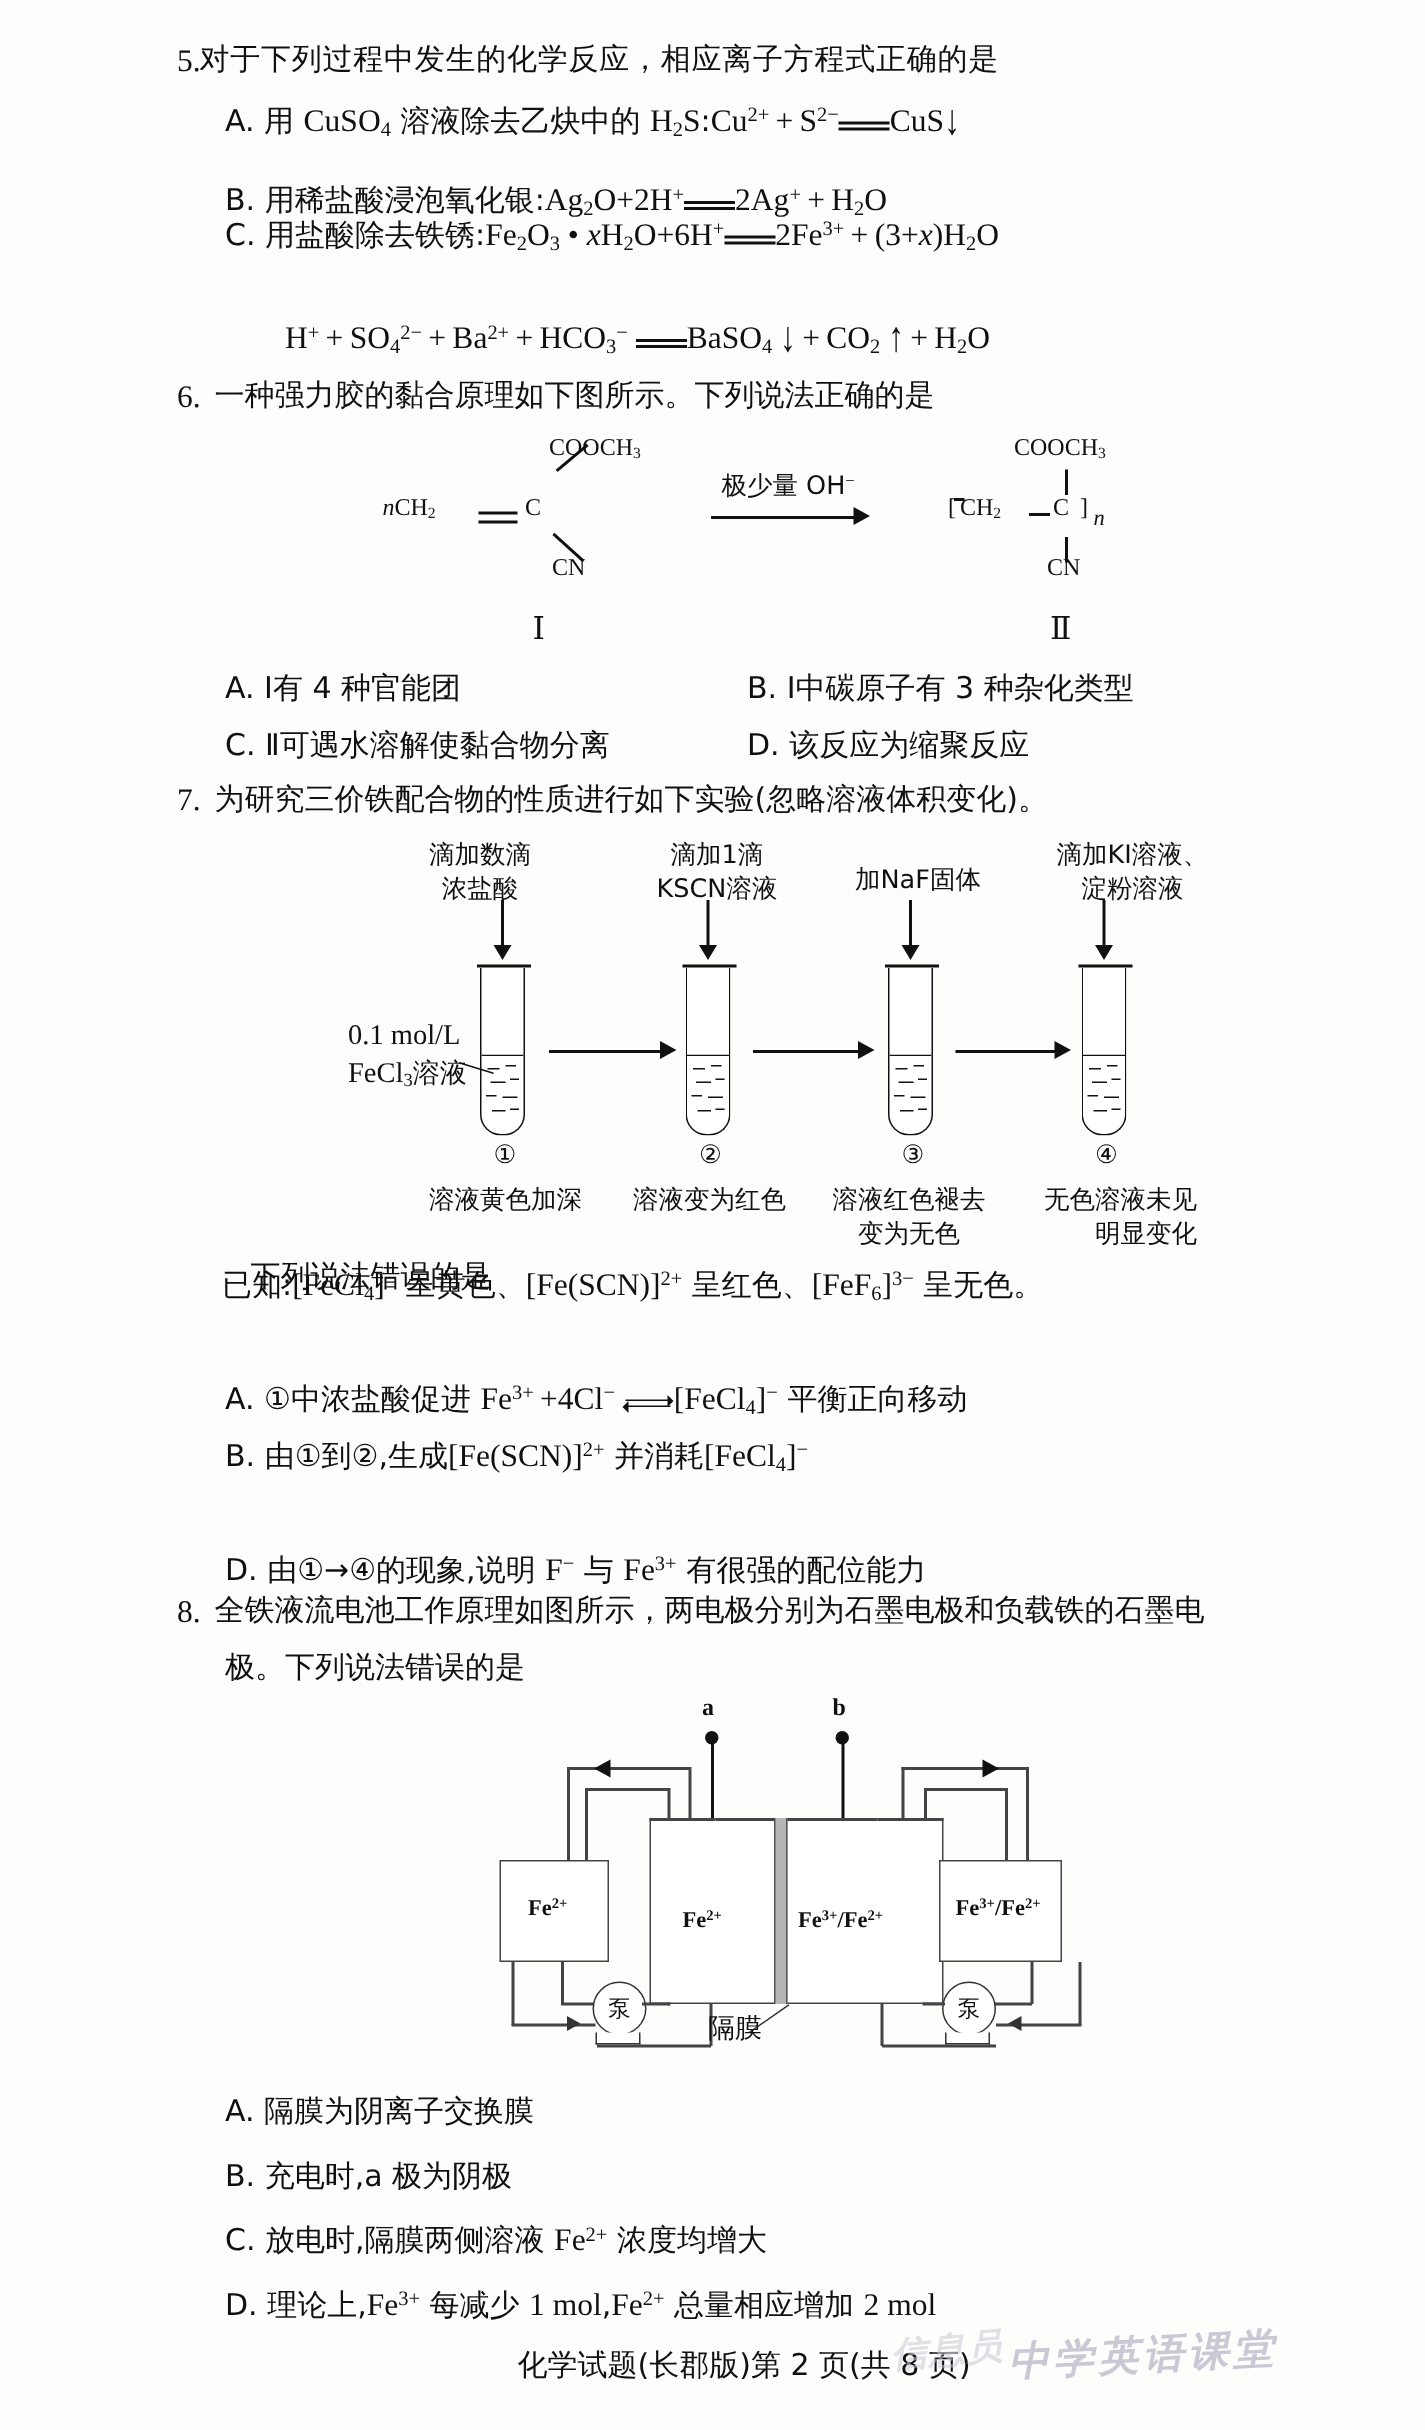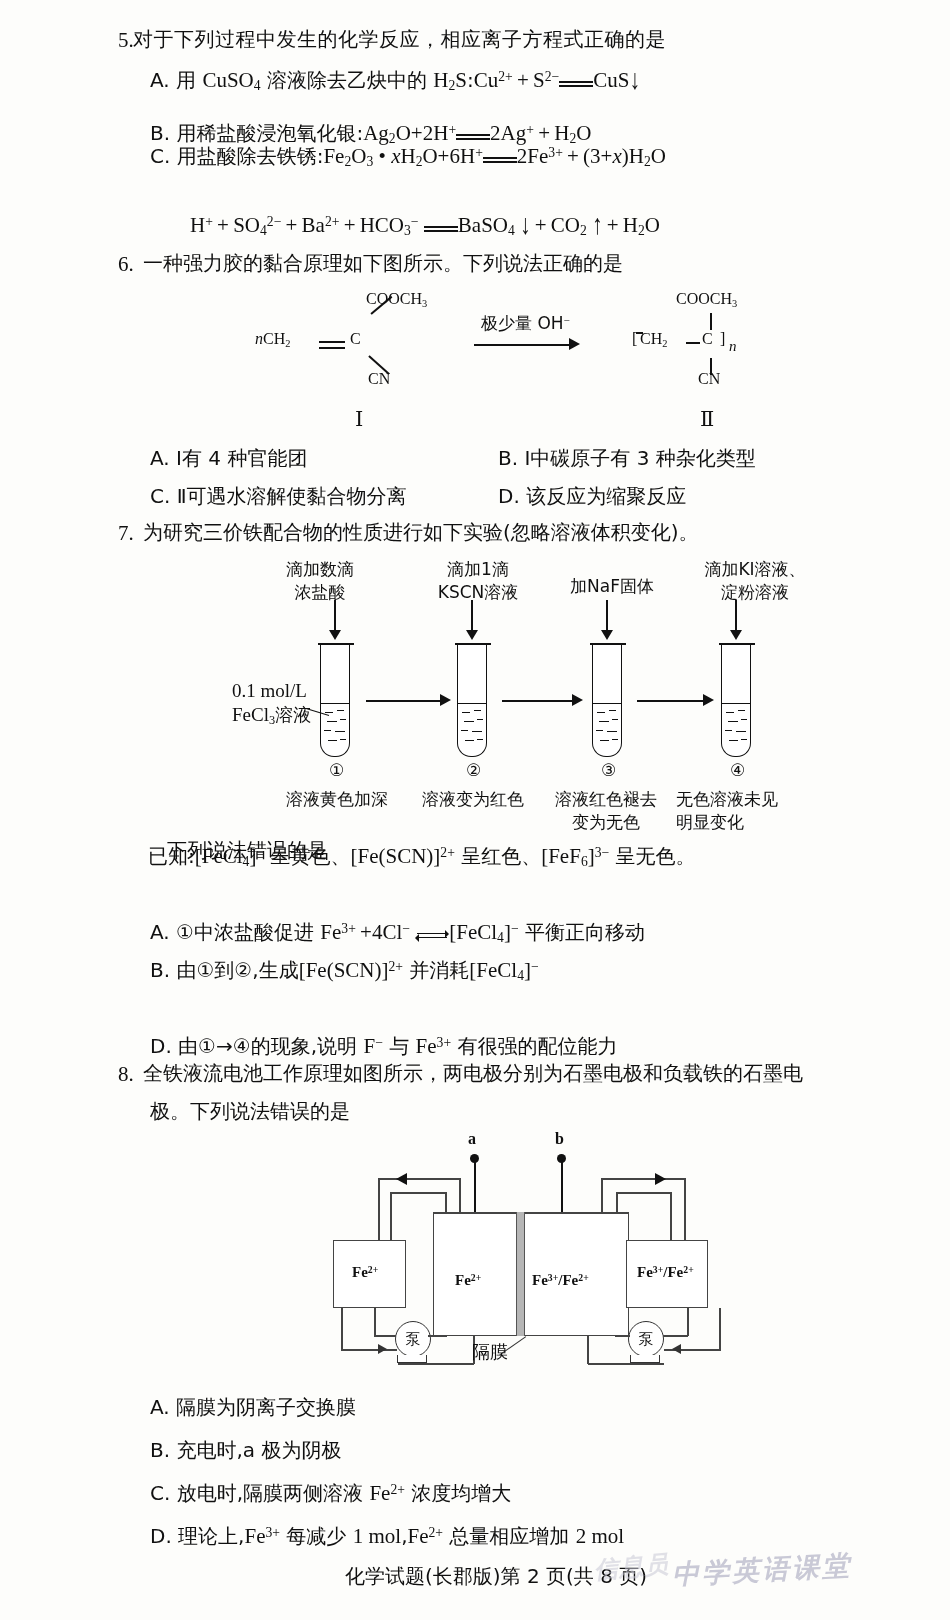--- a/index.html
+++ b/index.html
@@ -267,21 +267,21 @@
     <div class="lblcn" style="left:276px;top:788px;text-align:center;width:122px;">
       <div>溶液黄色加深</div>
     </div>
     <div class="lblcn" style="left:412px;top:788px;text-align:center;width:122px;">
       <div>溶液变为红色</div>
     </div>
     <div class="lblcn" style="left:545px;top:788px;text-align:center;width:122px;">
       <div>溶液红色褪去</div>
       <div>变为无色</div>
     </div>
-    <div class="lblcn" style="left:676px;top:788px;text-align:left;width:122px;">
+    <div class="lblcn" style="left:676px;top:788px;text-align:right;width:122px;">
       <div>无色溶液未见</div>
       <div>明显变化</div>
     </div>
   </div>
 
   <div class="opt" style="left:148px;top:843px;">
     <span class="cn">已知:</span><span class="frm">[FeCl<sub>4</sub>]<sup>−</sup></span><span class="cn">&nbsp;呈黄色、</span><span class="frm">[Fe(SCN)]<sup>2+</sup></span><span class="cn">&nbsp;呈红色、</span><span class="frm">[FeF<sub>6</sub>]<sup>3−</sup></span><span class="cn">&nbsp;呈无色。</span>
   </div>
 
   <div class="opt cn" style="left:148px;top:837px;margin-left:19px;">下列说法错误的是</div>

